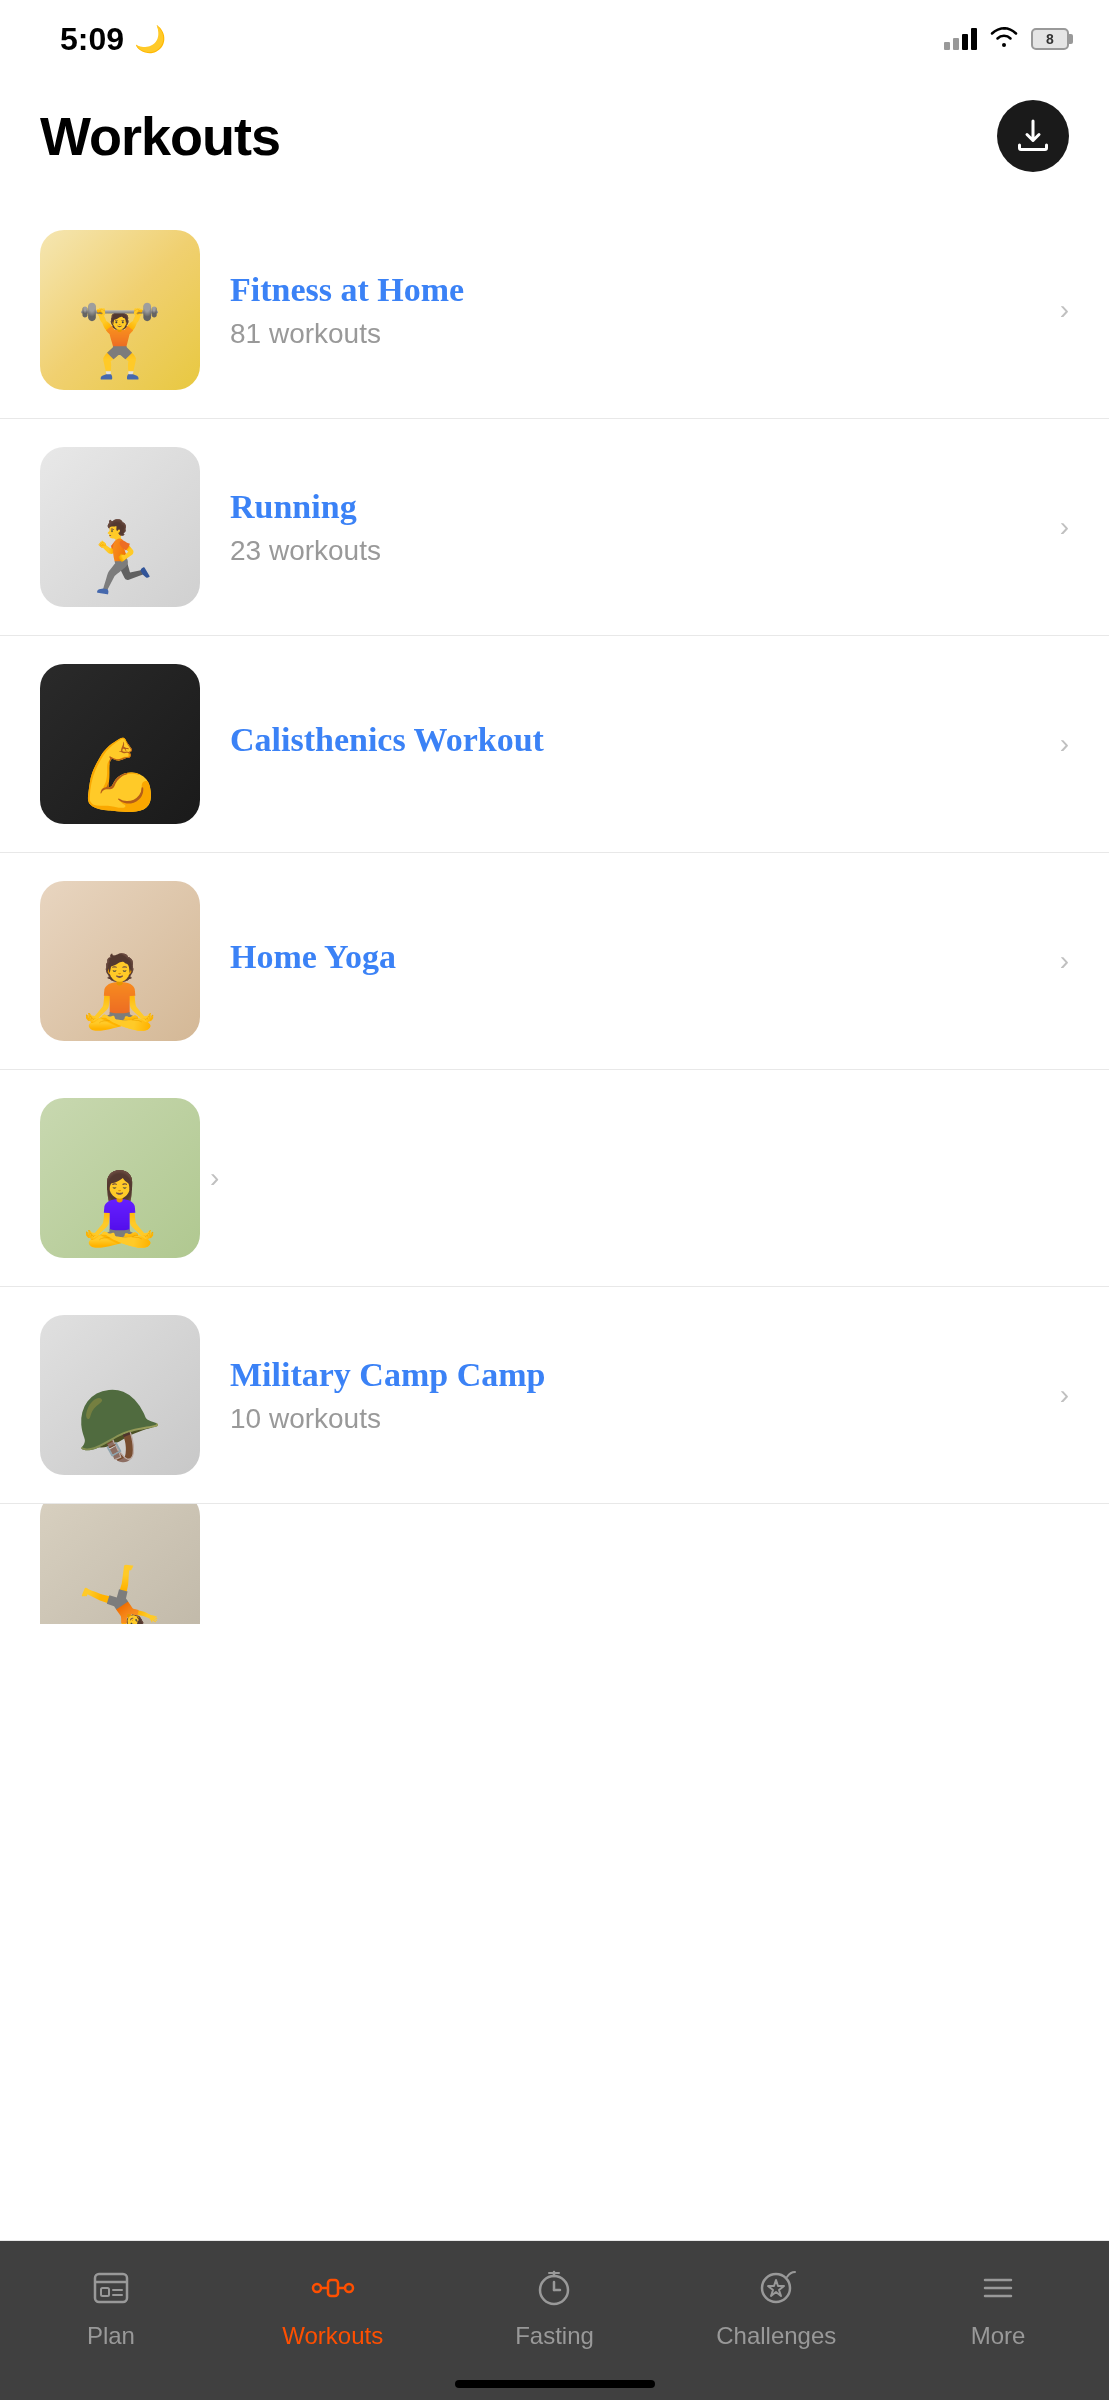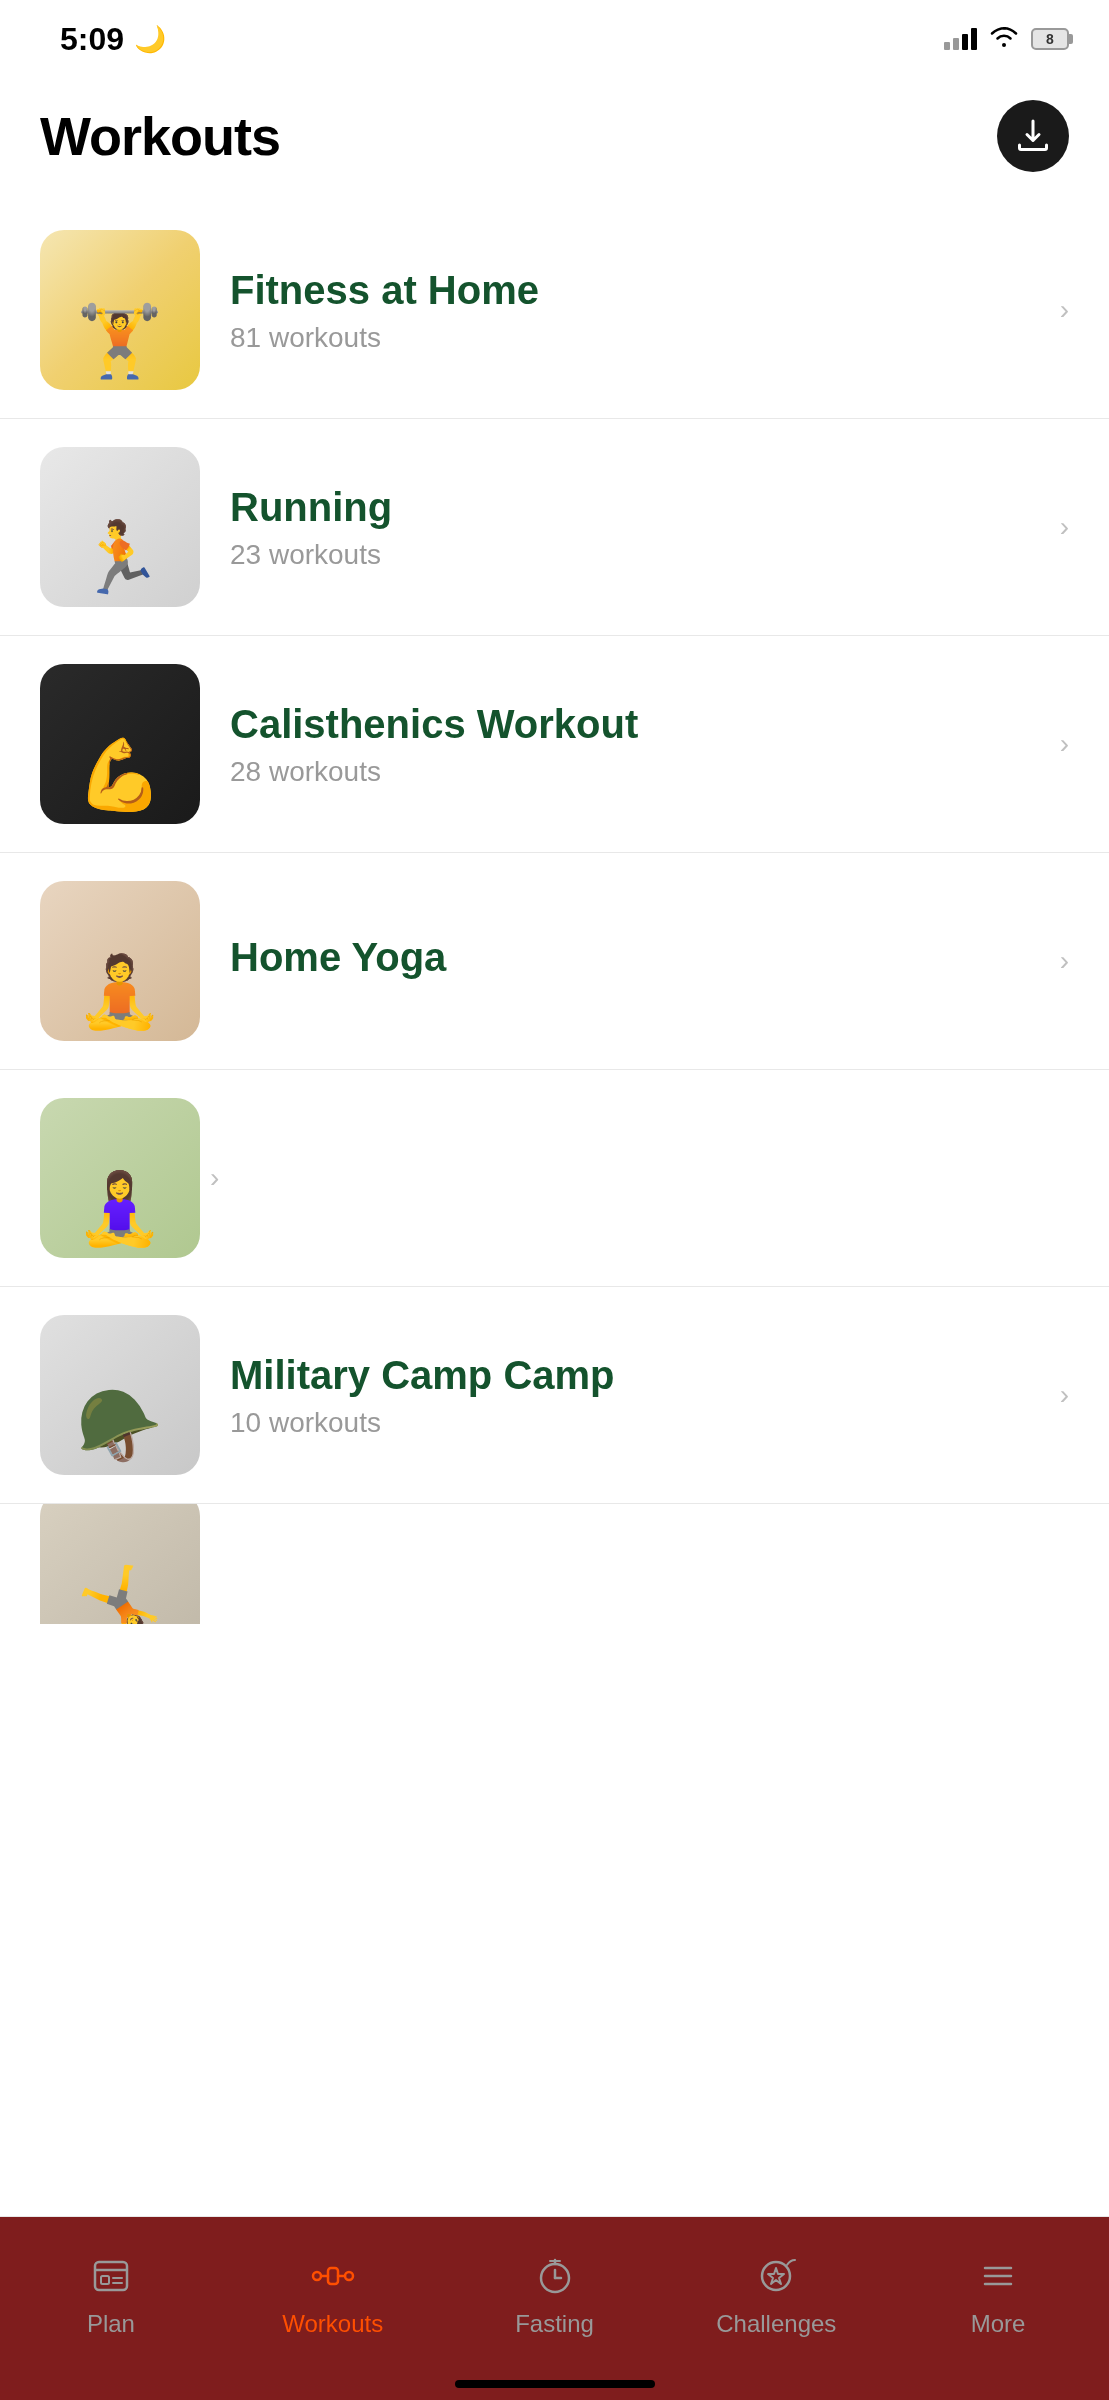--- a/index.html
+++ b/index.html
@@ -235,25 +235,26 @@
       transform: translateX(-50%);
       font-size: 70px;
     }
 
     .workout-info {
       flex: 1;
       padding-left: 30px;
     }
 
     .workout-name {
-      font-size: 40px;
+      font-size: 34px;
       font-weight: 700;
-      color: #14532d;
+      color: #3b82f6;
       margin-bottom: 8px;
       line-height: 1.2;
+      font-family: Liberation Serif, serif;
     }
 
     .workout-count {
       font-size: 28px;
       color: #999;
       font-weight: 400;
     }
 
     .chevron {
       color: #c0c0c0;
@@ -281,27 +282,27 @@
       transform: translateY(-40px);
     }
 
     
     .bottom-nav {
       position: fixed;
       bottom: 0;
       left: 0;
       width: 100%;
       max-width: 1109px;
-      background: #7f1d1d;
+      background: #404040;
       border-top: 1px solid #e8e8e8;
       display: flex;
-      justify-content: flex-end;
+      justify-content: space-between;
       align-items: center;
       padding: 20px 0 50px;
-      height: 184px;
+      height: 160px;
     }
 
     .nav-item {
       display: flex;
       flex-direction: column;
       align-items: center;
       gap: 8px;
       cursor: pointer;
       flex: 1;
       min-width: 0;
@@ -402,21 +403,20 @@
     </div>
     <span class="chevron">›</span>
   </div>
 
   <div class="workout-item">
     <div class="workout-thumbnail thumb-calisthenics">
       <div class="person-figure"></div>
     </div>
     <div class="workout-info">
       <div class="workout-name">Calisthenics Workout</div>
-      <div class="workout-count">28 workouts</div>
     </div>
     <span class="chevron">›</span>
   </div>
 
   <div class="workout-item">
     <div class="workout-thumbnail thumb-chair-yoga">
       <div class="person-figure"></div>
     </div>
     <div class="workout-info">
       <div class="workout-name">Home Yoga</div>

